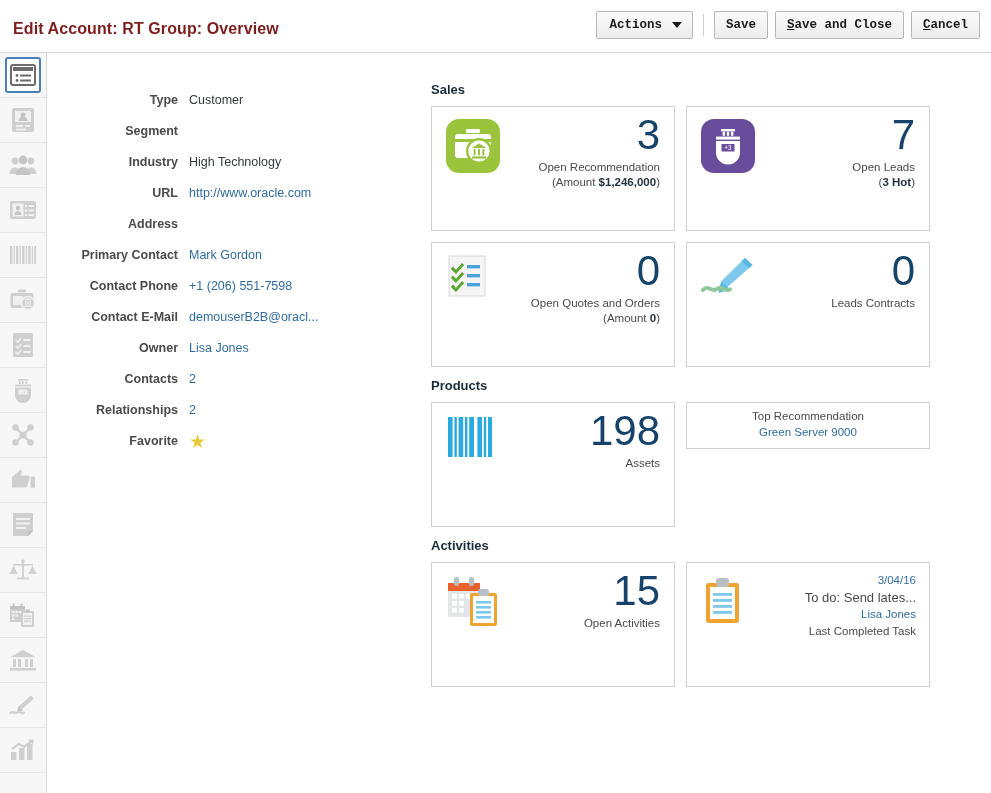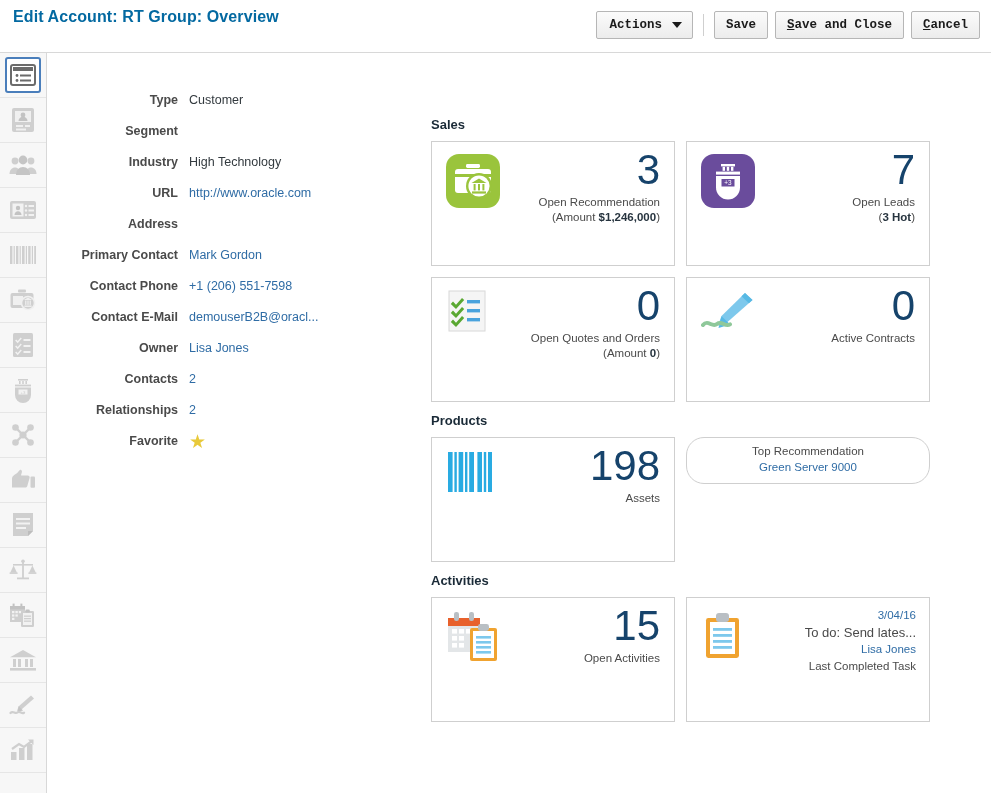--- a/index.html
+++ b/index.html
@@ -12,22 +12,22 @@
     overflow: hidden;
   }
   .page { position: relative; width: 991px; height: 793px; background:#fff; }
 
   
   .header {
     position: absolute; left:0; top:0; width:991px; height:53px;
     background:#ffffff; border-bottom:1px solid #d8d8d8;
   }
   .page-title {
-    position:absolute; left:13px; top:8px;
-    font-size:16px; font-weight:bold; color:#0369a1;
+    position:absolute; left:13px; top:20px;
+    font-size:16px; font-weight:bold; color:#7f1d1d;
     letter-spacing:0.1px; white-space:nowrap;
   }
   .header-actions {
     position:absolute; right:11px; top:11px;
     display:flex; align-items:center; gap:7px;
   }
   .btn {
     height:28px; padding:0 11px;
     background:linear-gradient(to bottom,#fbfbfb 0%, #ececec 100%);
     border:1px solid #b6b6b6; border-radius:2px;
@@ -69,32 +69,32 @@
     width:129px; text-align:right; padding-right:11px;
     font-size:12.5px; color:#4a4a4a; font-weight:bold; white-space:nowrap;
   }
   .field-value { font-size:12.5px; color:#27343f; }
   .field-value.link { color:#2f6ca5; cursor:pointer; }
   .field-value.plain { color:#333a3f; }
   .addr-line { display:block; color:#2f6ca5; }
   .star { font-size:19px; color:#e8c93a; line-height:17px; }
 
   
-  .content { position:absolute; left:431px; top:82px; width:500px;margin-top:35px; }
+  .content { position:absolute; left:431px; top:82px; width:500px; }
   .section-title {
     font-size:13px; font-weight:bold; color:#1a2a37;
     margin: 0 0 9px 0;
   }
   .card-row { display:flex; gap:11px; margin-bottom:11px; }
   .card {
     width:244px; background:#fff; border:1px solid #cfcfcf;
     position:relative; cursor:pointer;
   }
   .card.tall { height:125px; }
-  .card.short { height:47px;border-radius:18px; }
+  .card.short { height:47px; }
   .card-icon { position:absolute; left:14px; top:12px; }
   .card-metric {
     position:absolute; right:14px; top:4px; text-align:right;
   }
   .metric-num {
     font-size:42px; line-height:48px; color:#16436b; font-weight:normal;
     font-family:"Liberation Sans", sans-serif;
   }
   .metric-label {
     font-size:11.5px; color:#4a4a4a; line-height:15px; text-align:right;
@@ -535,21 +535,21 @@
           <div class="card-icon">
             <svg width="56" height="46" viewBox="0 0 56 46">
               <path d="M44 3l7.5 7-25 22-9.5 3.5 3.5-9.5z" fill="#7dc8ec"></path>
               <path d="M20.5 26.2l8.8 8.2-11.8 3.5z" fill="#57b9e4"></path>
               <path d="M44 3l7.5 7-3.6 3.2-7.4-7z" fill="#57b9e4"></path>
               <path d="M2 35c5-6 9 3 14-1s8 3.6 13 0.4" fill="none" stroke="#8fc89a" stroke-width="4" stroke-linecap="round" stroke-linejoin="round"></path>
             </svg>
           </div>
           <div class="card-metric">
             <div class="metric-num">0</div>
-            <div class="metric-label">Active Contracts</div>
+            <div class="metric-label">Leads Contracts</div>
           </div>
         </div>
 
       </div>
     </div>
 
     <div class="sec-block">
       <div class="section-title">Products</div>
 
       <div class="card-row">

